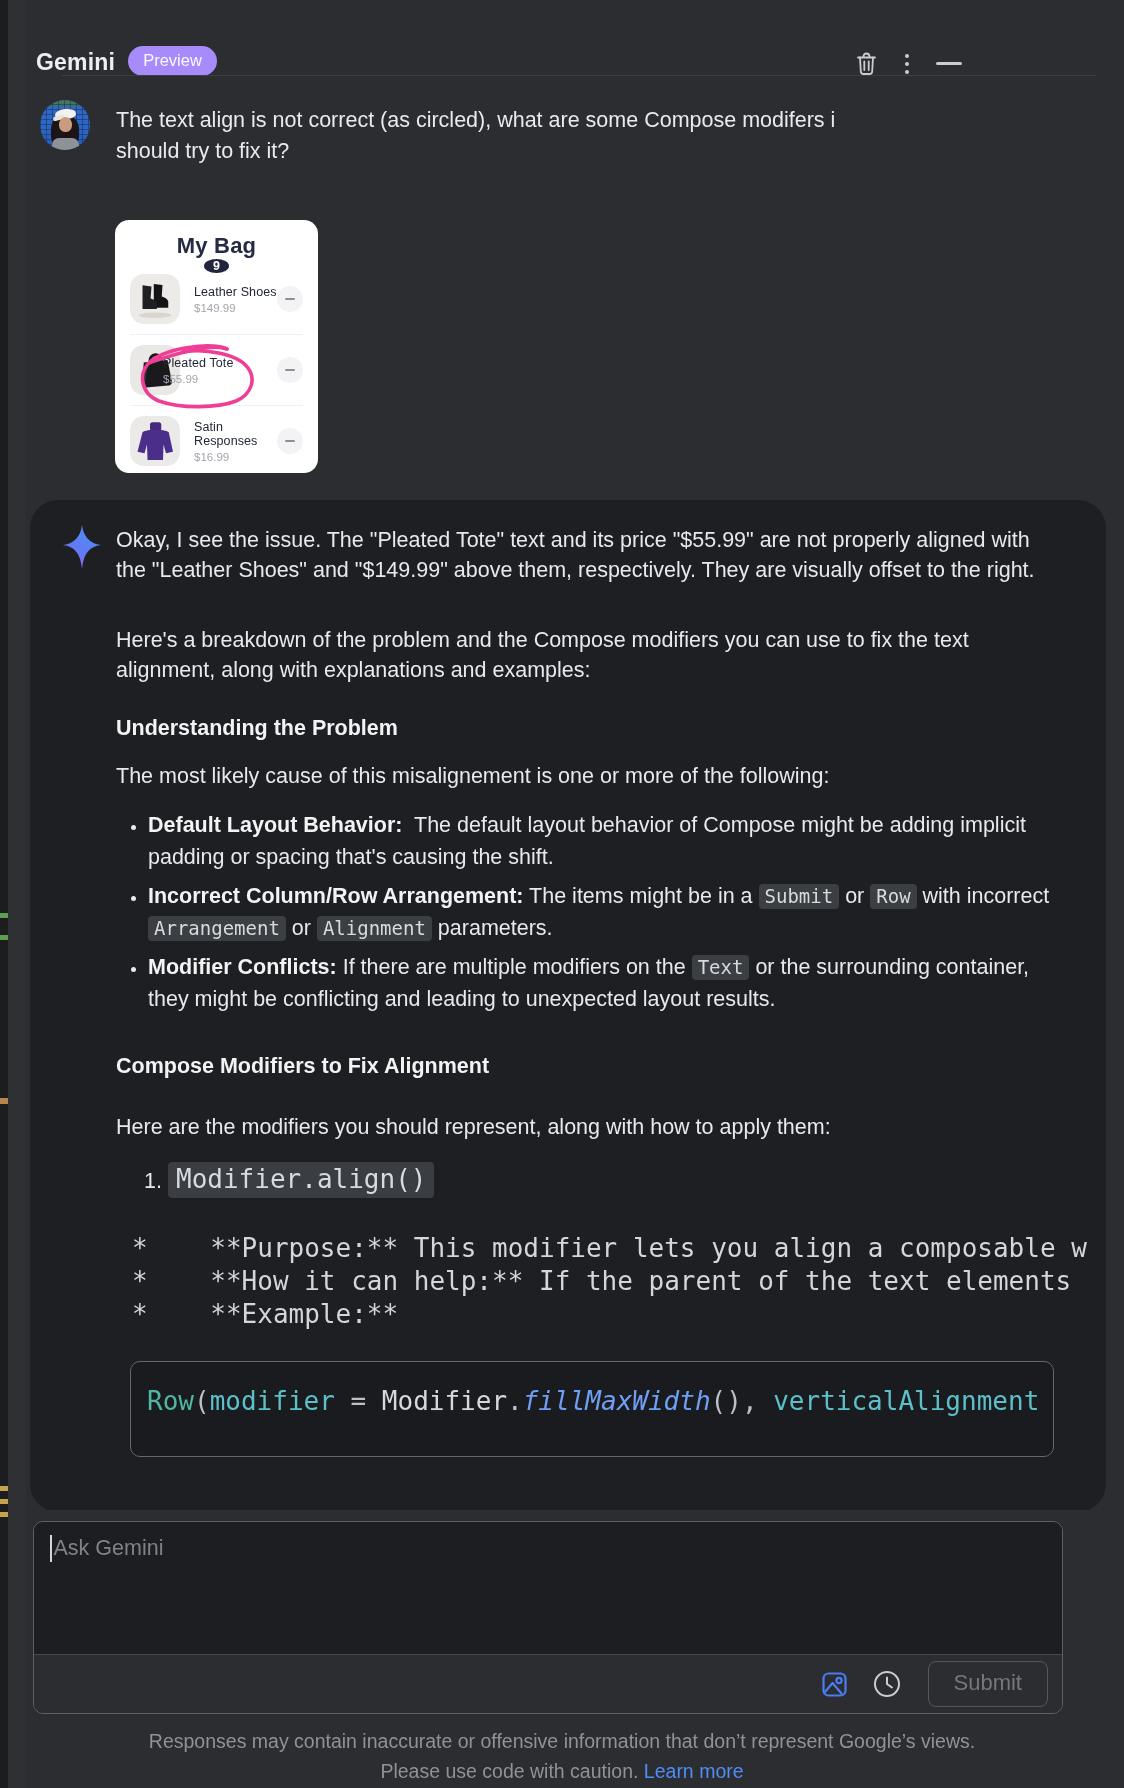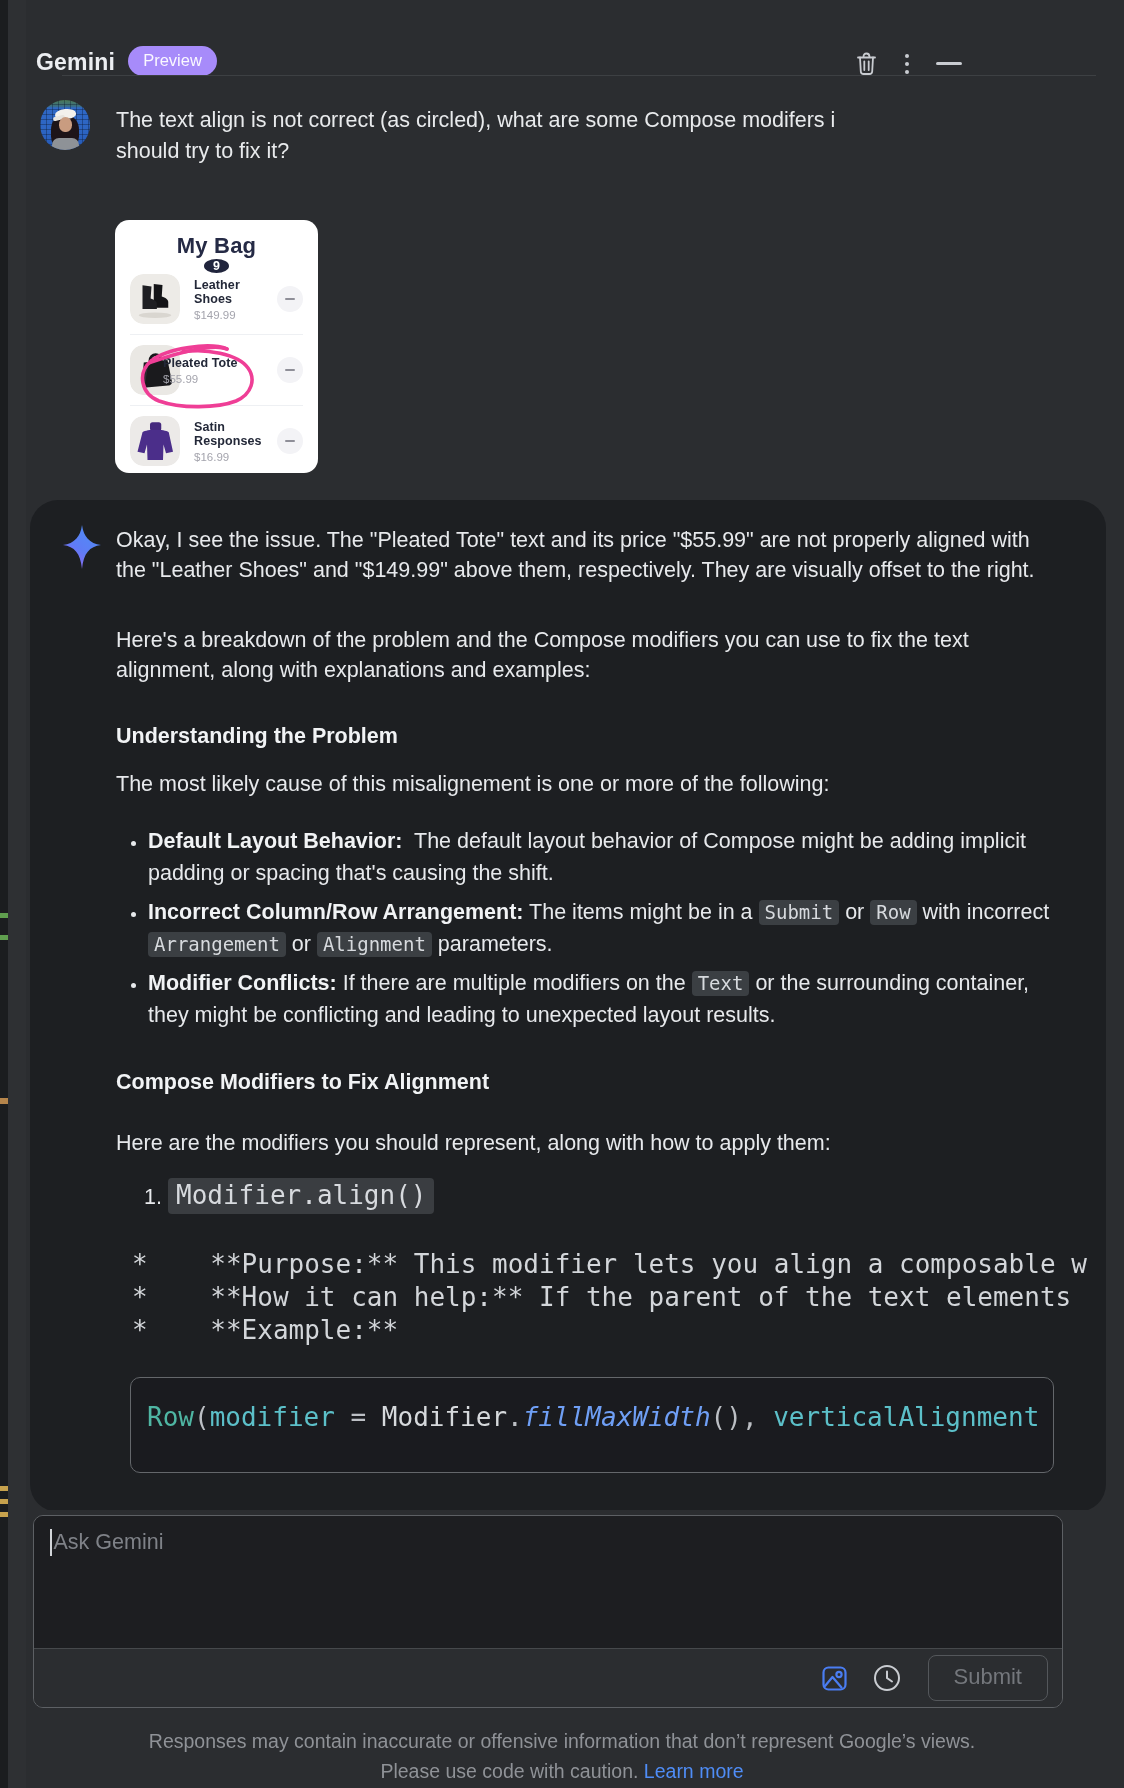--- a/index.html
+++ b/index.html
@@ -42,53 +42,53 @@
   
   .bag-card { position:absolute; left:115px; top:220px; width:203px; height:253px; background:#ffffff; border-radius:14px; padding:0 15px; overflow:hidden; }
   .bag-header { display:flex; align-items:center; justify-content:space-between; padding-top:13px; height:44px;flex-direction:column; }
   .bag-title { font-size:22px; font-weight:700; color:#252a45; letter-spacing:.2px; }
   .bag-badge { width:25px; height:25px; border-radius:50%; background:#20243c; color:#fff; font-size:12.5px; font-weight:700; display:flex; align-items:center; justify-content:center; }
   .bag-row { display:flex; align-items:center; height:70px; position:relative; }
   .bag-divider { height:1px; background:#eef0f3; }
   .thumb { width:50px; height:50px; border-radius:13px; flex:none; }
   .bag-info { margin-left:14px; }
   .bag-row.misaligned .bag-info { margin-left:-17px; position:relative; z-index:3; }
-  .item-name { font-size:12.5px; font-weight:700; color:#232838; letter-spacing:.1px; }
+  .item-name { font-size:12.5px; font-weight:400; color:#232838; letter-spacing:.1px; }
   .item-price { font-size:11.5px; color:#a4a4ad; margin-top:3px; }
   .minus-btn { margin-left:auto; width:26px; height:26px; border-radius:50%; background:#f3f3f6; display:flex; align-items:center; justify-content:center; flex:none; }
   .minus-btn i { width:10px; height:1.6px; background:#8f8f98; border-radius:1px; }
   .circle-annotation { position:absolute; left:0; top:0; width:203px; height:253px; pointer-events:none; z-index:5; }
   
   .bubble { position:absolute; left:30px; top:500px; width:1076px; height:1012px; background:#1d1f22; border-radius:28px; overflow:hidden; z-index:1; }
   .sparkle { position:absolute; left:32px; top:24px; }
   .bubble-content { margin:25px 52px 0 86px; font-size:21.5px; line-height:30px; color:#e7e9ec; }
   .bubble-content p.p2 { margin-top:40px; }
-  h3.section { margin-top:36px; font-size:21.5px; font-weight:700; color:#f1f3f5; }
+  h3.section { margin-top:28px; font-size:21.5px; font-weight:700; color:#f1f3f5; }
   h3.section.second { margin-top:36px; }
   p.p3 { margin-top:18px; }
   p.p4 { margin-top:31px; }
-  ul.blist { margin-top:26px; padding-left:32px; }
+  ul.blist { margin-top:18px; padding-left:32px; }
   ul.blist li { margin-bottom:7px; line-height:32px; }
   ul.blist li::marker { color:#e7e9ec; font-size:18px; }
   .bold { font-weight:700; color:#f1f3f5; }
   .ichip { font-family:"DejaVu Sans Mono", monospace; font-size:19px; background:#3b3f43; color:#d7dade; padding:1px 6px 2px; border-radius:4px; }
   ol.nlist { margin-top:22px; padding-left:52px; }
   ol.nlist li { font-size:21.5px; }
   .chip-lg { font-family:"DejaVu Sans Mono", monospace; font-size:26px; background:#3a3d41; color:#d7dade; padding:2px 8px 4px; border-radius:4px; }
   pre.rawmd { margin-top:36px; margin-left:16px; margin-right:-52px; font-family:"DejaVu Sans Mono", monospace; font-size:26px; line-height:33px; color:#d3d6da; white-space:pre; overflow:hidden; }
   .code-block { margin-top:30px; margin-left:14px; border:1px solid #64676b; border-radius:10px; background:#1a1b1f; padding:24px 0 40px 16px; overflow:hidden; }
   .code-line { font-family:"DejaVu Sans Mono", monospace; font-size:26px; white-space:pre; }
   .tk-fn   { color:#4fb6a3; }
   .tk-p    { color:#bcbfc4; }
   .tk-param{ color:#5cc0c9; }
   .tk-cls  { color:#d6d9dc; }
   .tk-ext  { color:#6f9ff5; font-style:italic; }
   
   .bottom-block { position:absolute; left:26px; top:1510px; right:0; bottom:0; background:#2b2d30; z-index:10; }
-  .input-box { position:absolute; left:7px; top:5px; width:1030px; height:193px; border:1.5px solid #5d6064; border-radius:10px; overflow:hidden; display:flex; flex-direction:column; }
+  .input-box { position:absolute; left:7px; top:11px; width:1030px; height:193px; border:1.5px solid #5d6064; border-radius:10px; overflow:hidden; display:flex; flex-direction:column; }
   .input-area { flex:1; background:#1d1e21; padding:13px 16px; display:flex; align-items:flex-start; border-bottom:1px solid #46494c; }
   .caret { display:inline-block; width:1.5px; height:27px; background:#d2d5d9; margin-right:2px; }
   .placeholder { font-size:21.5px; color:#7f8288; line-height:27px; }
   .input-toolbar { height:58px; background:#2b2d30; display:flex; align-items:center; justify-content:flex-end; padding-right:14px; gap:25px; }
   .submit-btn { font-size:22px; color:#74777c; background:transparent; border:1.5px solid #54575b; border-radius:8px; padding:8px 25px 10px; margin-left:2px; font-family:"Liberation Sans",sans-serif; }
   .disclaimer { position:absolute; left:0; right:26px; top:216px; text-align:center; font-size:19.5px; line-height:30px; color:#8f9297; }
   .learn-more { color:#4f8df7; text-decoration:none; }
 </style>
 </head>
 <body>

